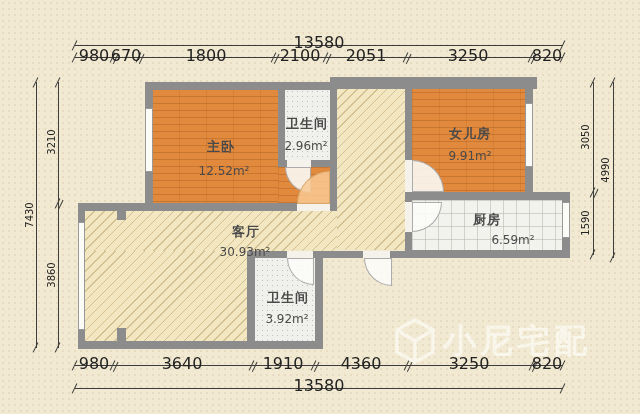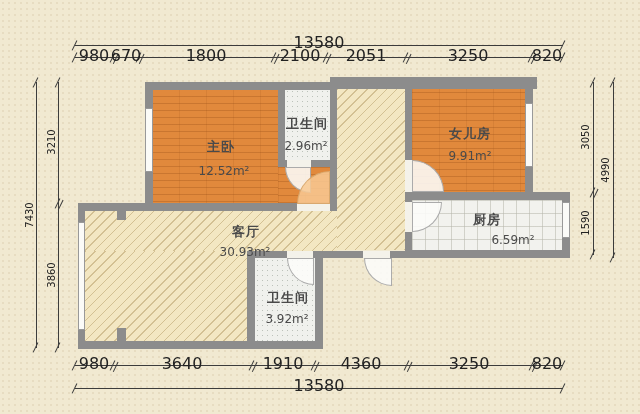--- a/index.html
+++ b/index.html
@@ -192,14 +192,22 @@
   <div class="abs tick dbl" style="left:592px;top:187px;"></div>
   <div class="abs tick" style="left:592px;top:249px;"></div>
   <div class="abs vlabel" style="left:585px;top:137px;">3050</div>
   <div class="abs vlabel" style="left:585px;top:223px;">1590</div>
 
   <div class="abs dline v" style="left:613px;top:82px;height:176px;"></div>
   <div class="abs tick" style="left:612px;top:77px;"></div>
   <div class="abs tick" style="left:612px;top:252px;"></div>
   <div class="abs vlabel" style="left:605px;top:170px;">4990</div>
 
+  <div id="watermark" class="abs" style="left:394px;top:318px;">
+    <svg width="42" height="46" viewBox="0 0 42 46" fill="none">
+      <polygon points="21,2 39,12 39,34 21,44 3,34 3,12" stroke="#ffffff" stroke-width="3.4" fill="none"></polygon>
+      <polyline points="3,12 21,23 39,12" stroke="#ffffff" stroke-width="3.4" fill="none"></polyline>
+      <line x1="21" y1="23" x2="21" y2="44" stroke="#ffffff" stroke-width="3.4"></line>
+    </svg>
+    <span class="wm-text">小尼宅配</span>
+  </div>
 
 </div>
 
 </body></html>

